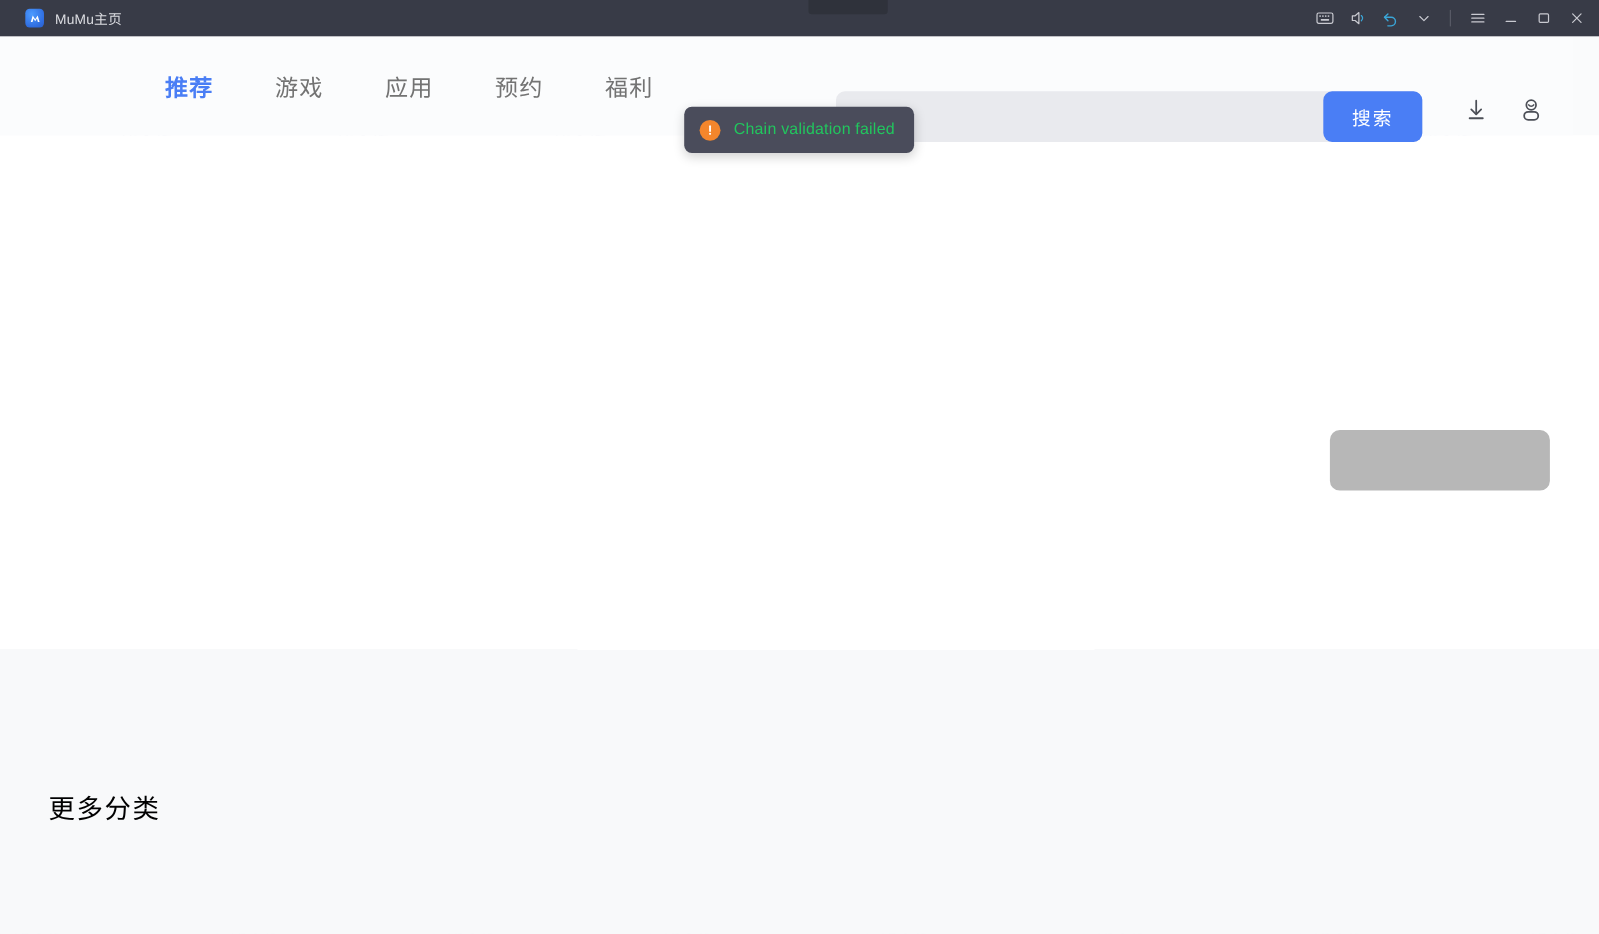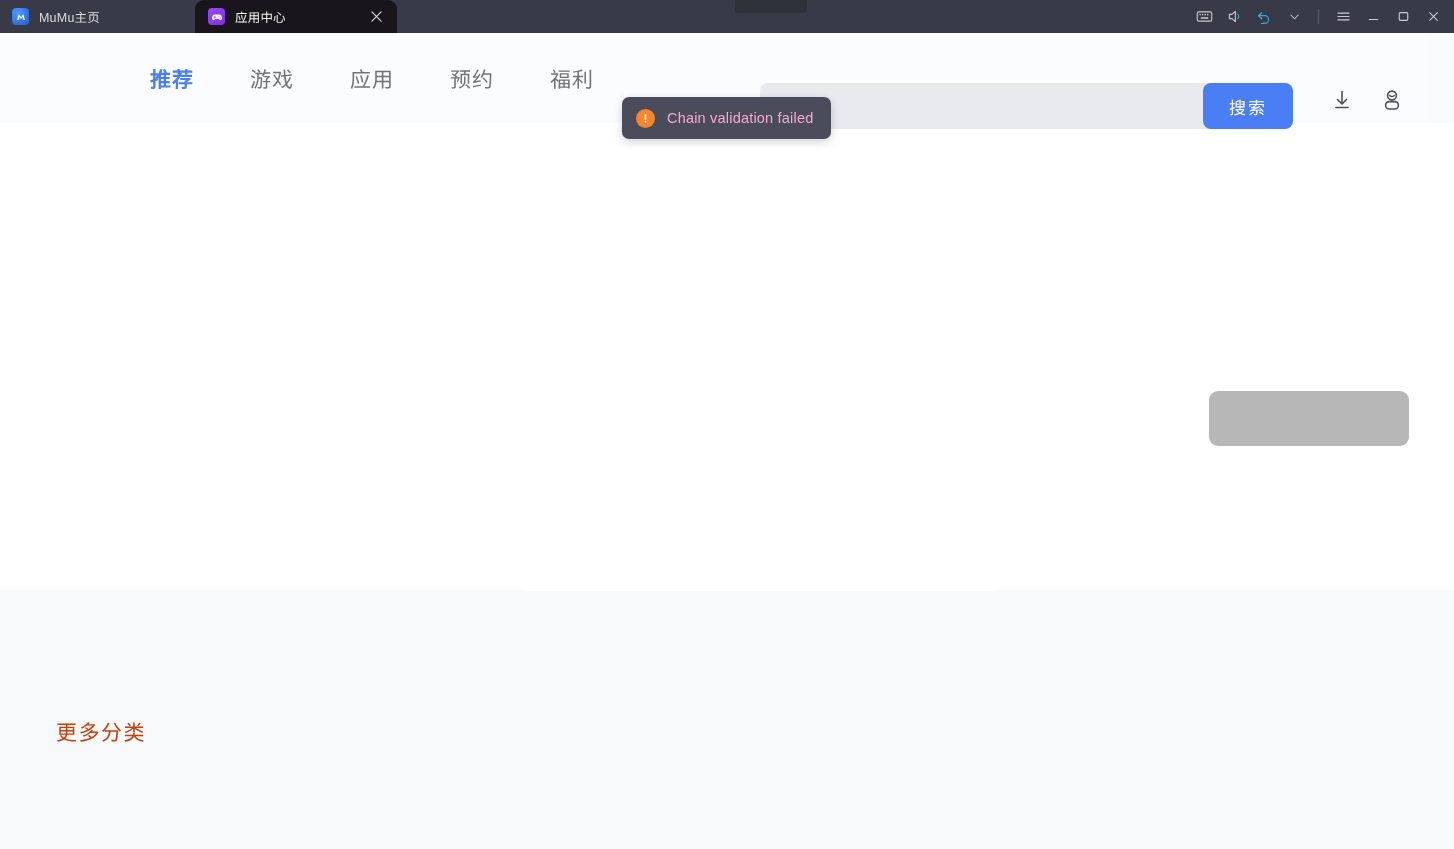--- a/index.html
+++ b/index.html
@@ -54,21 +54,21 @@
     position: relative;
     height: 33px;
     display: flex;
     align-items: center;
     box-sizing: border-box;
     cursor: default;
   }
 
   .tab-inactive {
     width: 195px;
-    padding-left: 12px;
+    padding-left: 23px;
     background: transparent;
   }
 
   .tab-active {
     width: 202px;
     padding-left: 13px;
     background: #18161c;
     border-radius: 9px 9px 0 0;
   }
 
@@ -279,21 +279,21 @@
     border-radius: 50%;
     background: #f4862c;
     display: flex;
     align-items: center;
     justify-content: center;
     flex: 0 0 auto;
   }
   .toast-icon svg { display: block; }
   .toast-msg {
     font-size: 14.5px;
-    color: #f9a8d4;
+    color: #22c55e;
     white-space: nowrap;
     letter-spacing: 0.2px;
   }
 
   
   .content-top {
     position: absolute;
     left: 0; top: 90px;
     width: 1454px;
     height: 467px;
@@ -324,23 +324,23 @@
     position: absolute;
     left: 0; top: 557px;
     width: 1454px;
     height: 259px;
     background: #f8f9fa;
     z-index: 8;
   }
 
   .section-title {
     position: absolute;
-    left: 56px; top: 683px;
-    font-size: 21px;
-    color: #c2410c;
+    left: 44px; top: 683px;
+    font-size: 24px;
+    color: #000000;
     letter-spacing: 1.5px;
     z-index: 14;
   }
 </style>
 </head>
 <body>
 
 <div id="app">
 
   <div class="titlebar">
@@ -350,33 +350,20 @@
 
       <div class="tab tab-inactive">
         <span class="tab-icon mumu">
           <svg viewBox="0 0 24 24" fill="#ffffff" xmlns="http://www.w3.org/2000/svg">
             <path d="M4 18 L7.5 6 L12 13 L16.5 6 L20 18 L16.8 18 L15.2 11.5 L12 16.5 L8.8 11.5 L7.2 18 Z"></path>
           </svg>
         </span>
         <span class="tab-label">MuMu主页</span>
       </div>
 
-      <div class="tab tab-active">
-        <span class="tab-icon gamepad">
-          <svg viewBox="0 0 24 24" fill="#ffffff" xmlns="http://www.w3.org/2000/svg">
-            <path d="M7.2 7h9.6a4.6 4.6 0 0 1 4.5 3.7l.6 4a3.1 3.1 0 0 1-5.6 2.3l-1-1.4H8.7l-1 1.4A3.1 3.1 0 0 1 2.1 14.7l.6-4A4.6 4.6 0 0 1 7.2 7Zm-.4 3.1v1.6H5.2v1.5h1.6v1.6h1.5v-1.6H9.9v-1.5H8.3v-1.6H6.8Zm9.1.5a1.05 1.05 0 1 0 0 2.1 1.05 1.05 0 0 0 0-2.1Zm2.3 2.4a1.05 1.05 0 1 0 0 2.1 1.05 1.05 0 0 0 0-2.1Z"></path>
-          </svg>
-        </span>
-        <span class="tab-label">应用中心</span>
-        <span class="tab-close">
-          <svg viewBox="0 0 12 12" xmlns="http://www.w3.org/2000/svg">
-            <path d="M1 1 L11 11 M11 1 L1 11" stroke="#d9d9de" stroke-width="1.3" stroke-linecap="round"></path>
-          </svg>
-        </span>
-      </div>
 
     </div>
 
     <div class="wincontrols">
 
       <div class="wc-btn">
         <svg width="17" height="17" viewBox="0 0 20 20" xmlns="http://www.w3.org/2000/svg">
           <rect x="1.5" y="4.5" width="17" height="11" rx="1.8" fill="none" stroke="#c9cad1" stroke-width="1.3"></rect>
           <rect x="4" y="7" width="1.6" height="1.6" fill="#c9cad1"></rect>
           <rect x="7" y="7" width="1.6" height="1.6" fill="#c9cad1"></rect>

